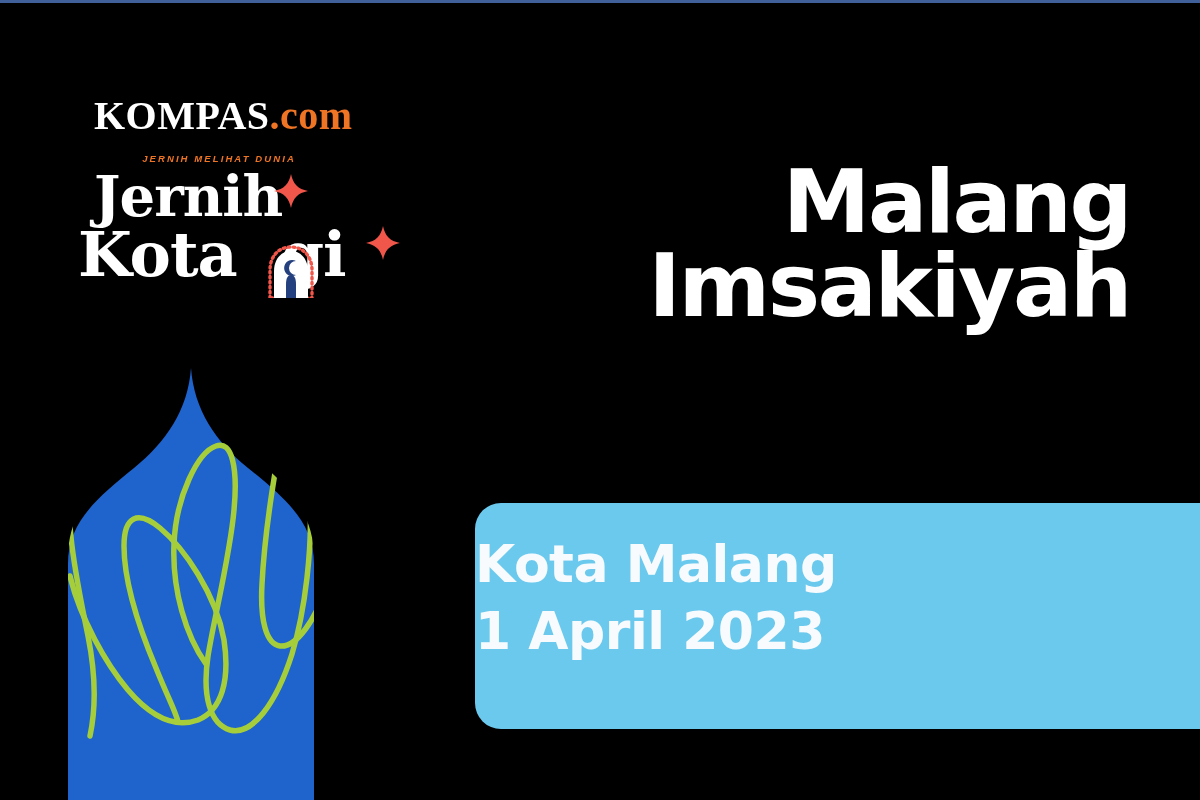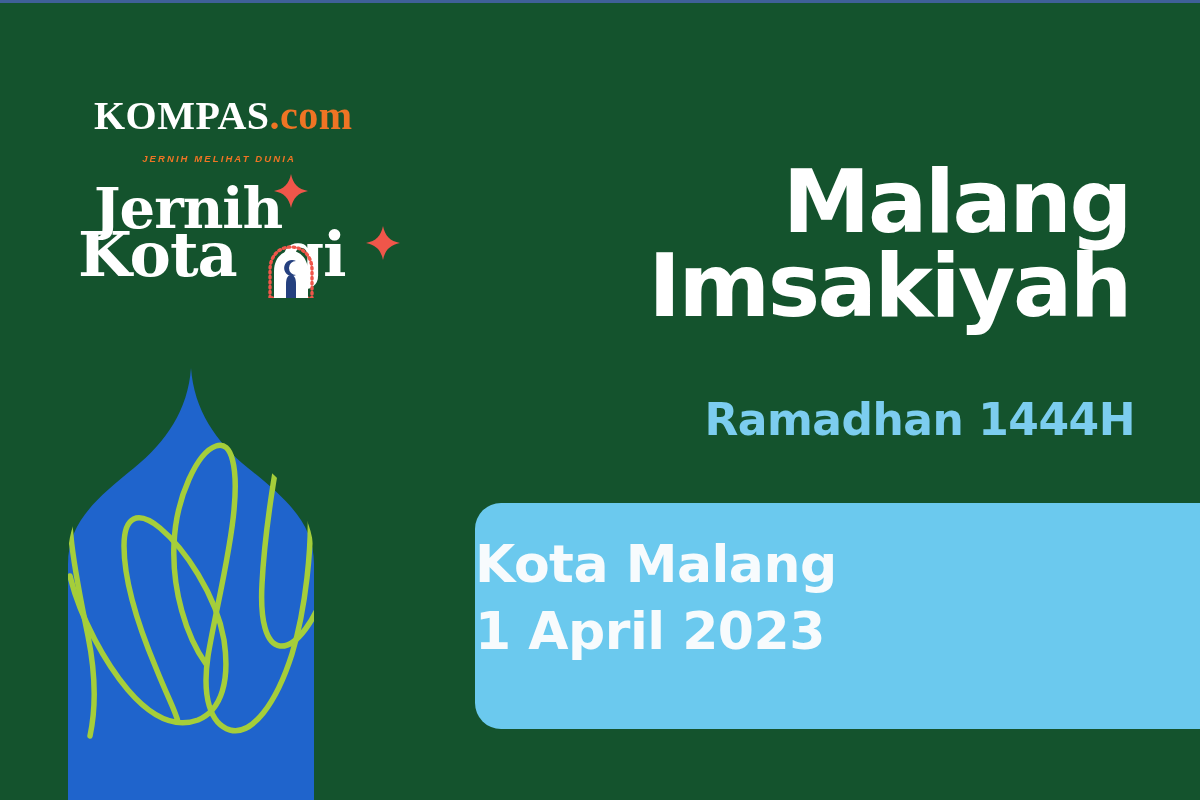--- a/index.html
+++ b/index.html
@@ -9,21 +9,21 @@
   }
   body {
     font-family: "Liberation Sans", sans-serif;
   }
 
   #poster {
     position: relative;
     width: 1200px;
     height: 800px;
     overflow: hidden;
-    background: #14532d;
+    background: #000000;
   }
 
   
   .top-hairline {
     position: absolute;
     left: 0; top: 0;
     width: 1200px; height: 3px;
     background: #3f6098;
   }
 
@@ -78,21 +78,21 @@
   .jb-line {
     position: absolute;
     font-family: "DejaVu Serif", "Liberation Serif", serif;
     font-weight: bold;
     color: #ffffff;
     line-height: 1;
     white-space: nowrap;
   }
   .jb-line-1 {
     left: 16px;
-    top: 12px;
+    top: 0px;
     font-size: 56px;
     letter-spacing: -1px;
   }
   .jb-line-2 {
     left: 0px;
     top: 56px;
     font-size: 62px;
     letter-spacing: -1px;
   }
   .jb-berb { }
@@ -247,20 +247,19 @@
       <path d="M20,54 L20,40 C20,34 22,31 25,31 C28,31 30,34 30,40 L30,54 Z" fill="#25407f"></path>
       <path d="M30,17 A8,8 0 1,0 30,31 A6.4,6.4 0 1,1 30,17 Z" fill="#25407f"></path>
     </svg>
   </div>
 
   <div class="headline">
     <span class="headline-line">Malang</span>
     <span class="headline-line">Imsakiyah</span>
   </div>
 
-  <div class="subtitle">Ramadhan 1444H</div>
 
   <div class="city-panel">
     <div class="city-text">Kota Malang</div>
     <div class="date-text">1 April 2023</div>
   </div>
 
 </div>
 
 </body></html>

